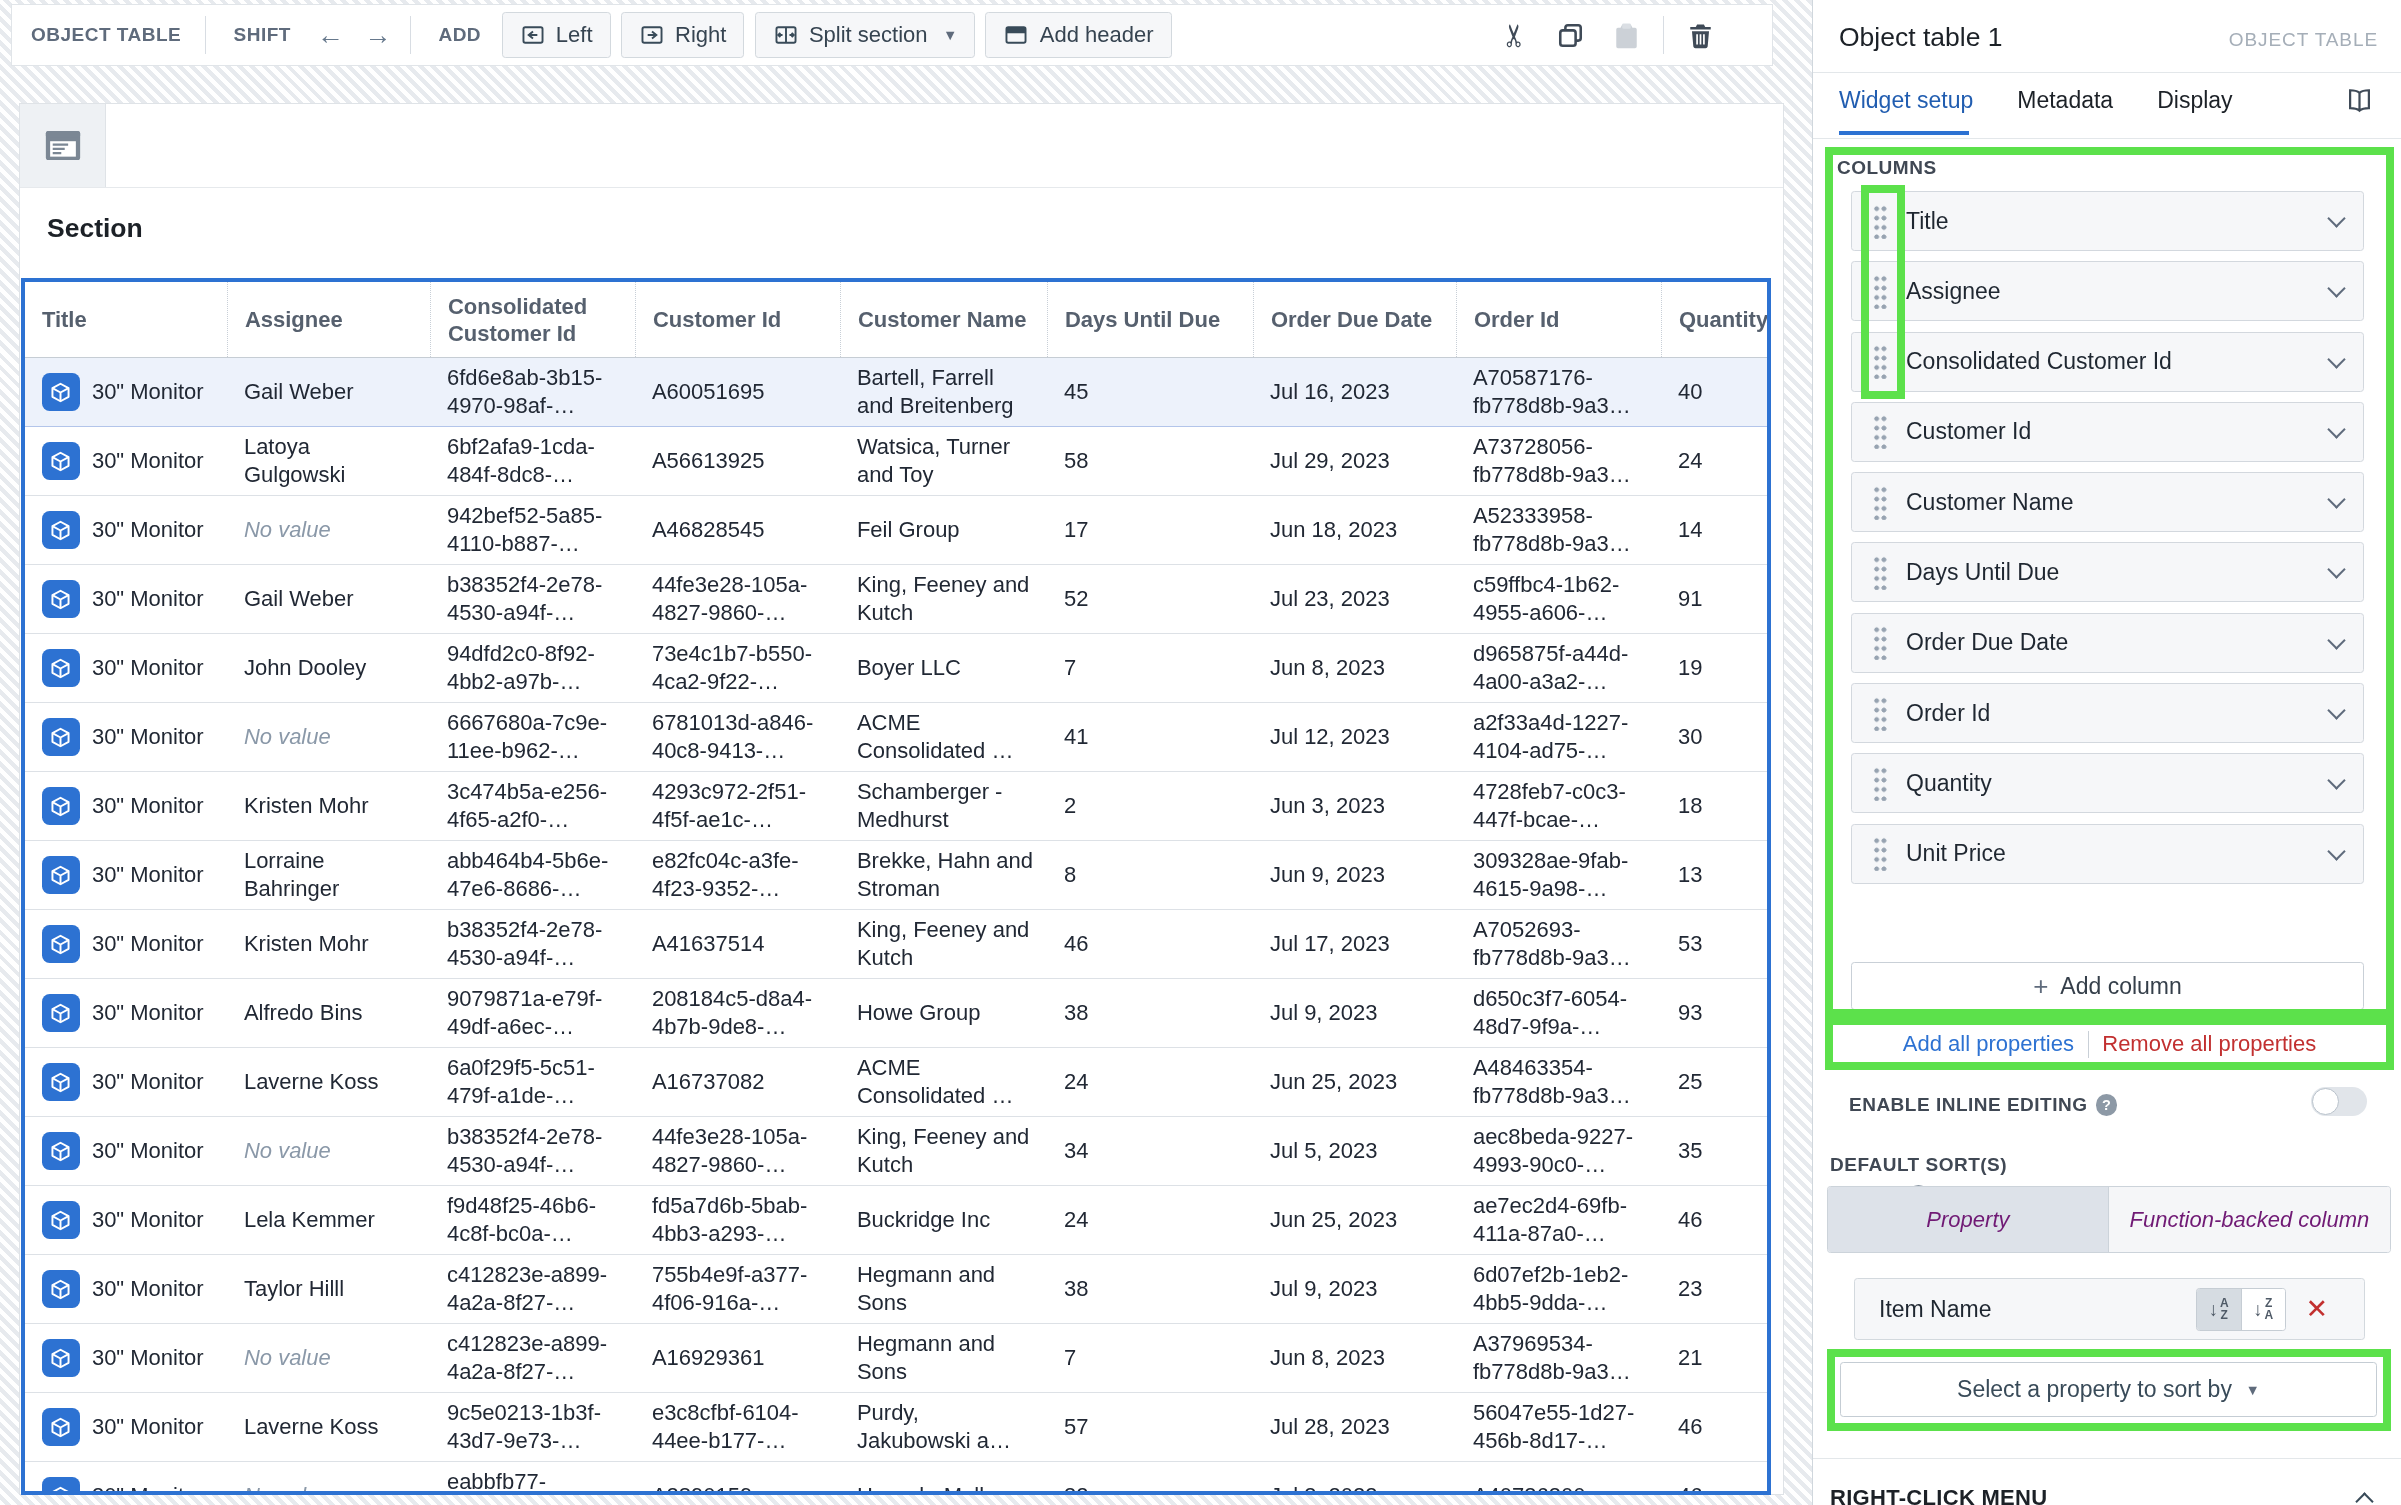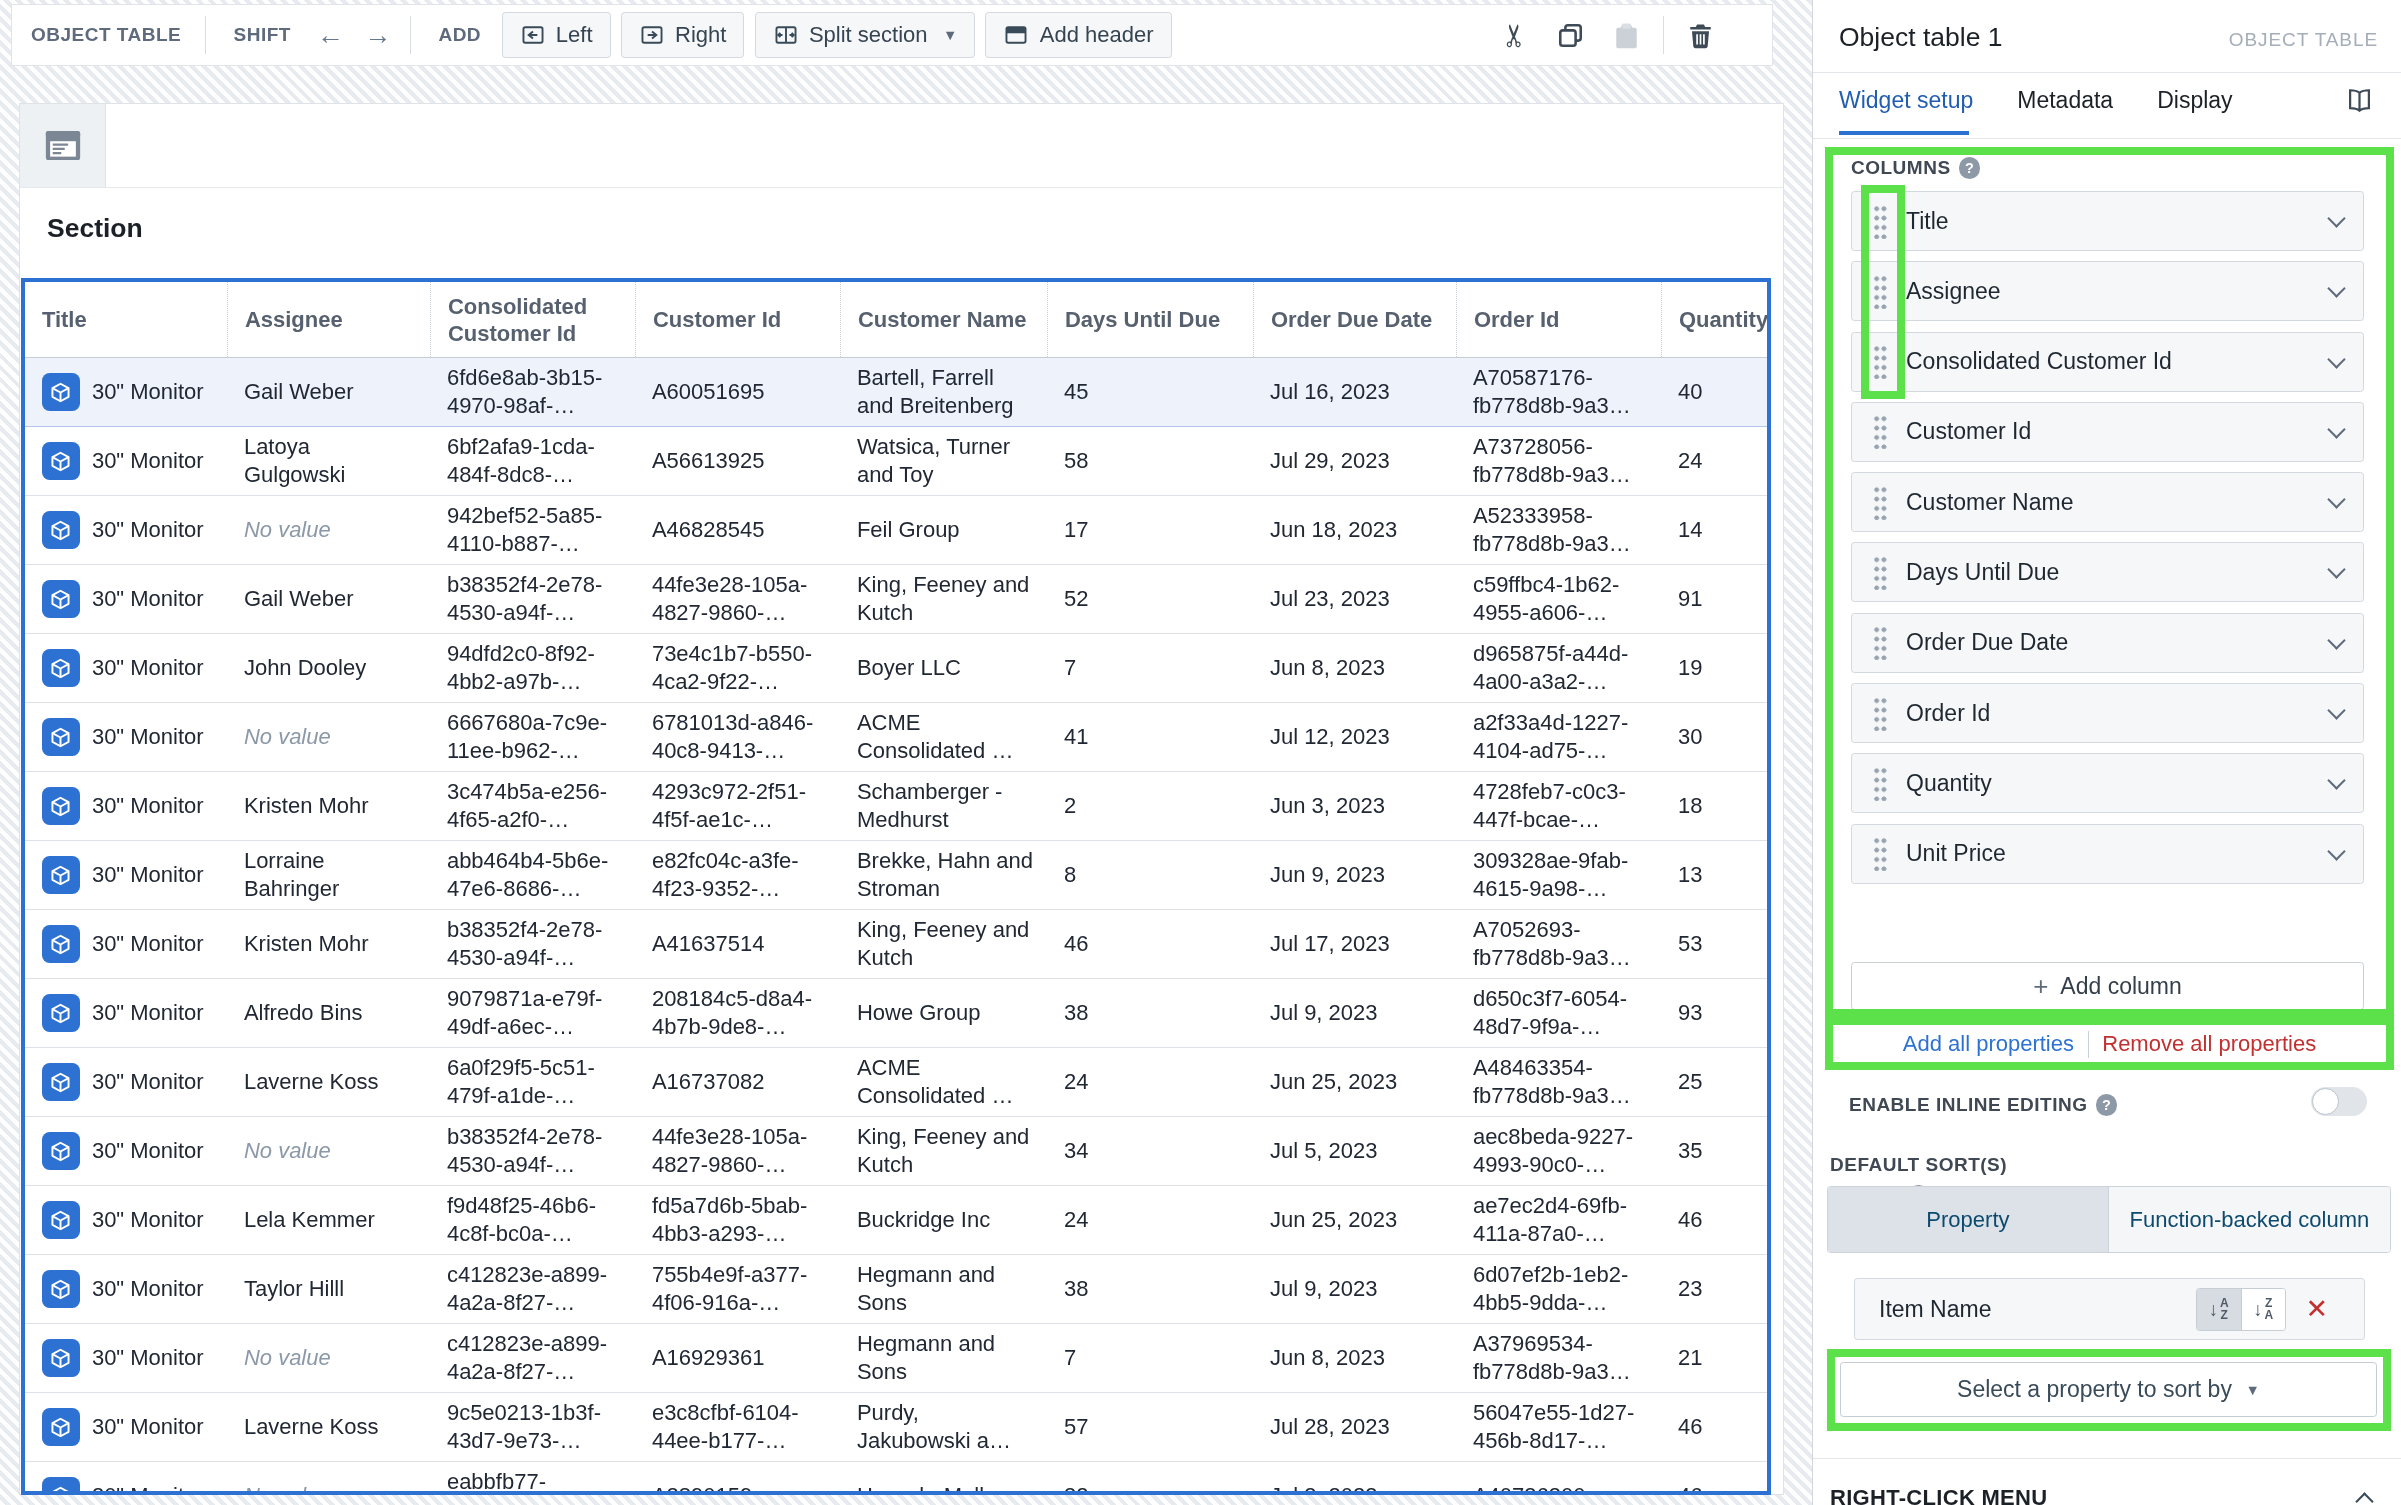--- a/index.html
+++ b/index.html
@@ -61,21 +61,21 @@
   .book-btn{position:absolute;right:22px;top:85px;background:none;border:none;cursor:pointer;}
   .book-btn svg{width:29px;height:29px;}
   .green{position:absolute;border:8.5px solid #5ce14b;pointer-events:none;z-index:30;box-sizing:border-box;}
   .g-columns{left:12px;top:147px;width:569px;height:870px;}
   .g-handles{left:48px;top:185px;width:44px;height:214px;}
   .g-links{left:12px;top:1017px;width:569px;height:53px;}
   .g-sort{left:13.7px;top:1349px;width:564px;height:82px;}
   .sec-label{font-size:19px;font-weight:bold;color:#404854;letter-spacing:0.5px;display:flex;align-items:center;gap:8.5px;}
   .help-ico{width:21.4px;height:21.4px;border-radius:50%;background:#8d99a6;color:#fff;font-size:14.5px;
      font-weight:bold;display:inline-flex;align-items:center;justify-content:center;font-style:normal;}
-  .columns-label{position:absolute;left:38px;top:157px;}
+  .columns-label{position:absolute;left:24px;top:157px;flex-direction:column;}
   .col-list{position:absolute;left:38px;top:191px;width:513px;}
   .col-item{height:60px;margin-bottom:10.3px;background:#f6f7f9;border:0.9px solid #d3d8de;border-radius:3.4px;
      display:flex;align-items:center;box-sizing:border-box;padding:0 20.5px;cursor:pointer;}
   .drag{width:14.5px;height:35px;margin-right:19px;flex:0 0 auto;
      background-image:radial-gradient(circle,#97a3b1 2.2px,transparent 2.6px);
      background-size:7.3px 9.4px;background-position:0 0;}
   .col-item-label{font-size:23px;color:#1f2731;}
   .chev{margin-left:auto;width:11px;height:11px;border-right:2.6px solid #5f6b7c;border-bottom:2.6px solid #5f6b7c;
      transform:rotate(45deg);margin-top:-5.1px;}
   .addcol-btn{position:absolute;left:38px;top:962px;width:513px;height:48px;background:#fff;
@@ -87,22 +87,22 @@
   .link-add{color:#2d72d2;cursor:pointer;}
   .link-remove{color:#c23030;cursor:pointer;}
   .links-sep{width:0.9px;height:27px;background:#c9d0d7;margin:0 13.7px;}
   .inline-row{position:absolute;left:36px;top:1087px;width:518px;display:flex;align-items:flex-end;}
   .toggle{margin-left:auto;width:56px;height:29px;border-radius:14.5px;background:#e1e5ea;position:relative;cursor:pointer;}
   .toggle-knob{position:absolute;left:0.9px;top:0.9px;width:27px;height:27px;border-radius:50%;background:#fff;
      border:0.9px solid #b9c2cb;box-sizing:border-box;}
   .sorts-label{position:absolute;left:17px;top:1154px;flex-direction:column;}
   .seg{position:absolute;left:13.7px;top:1186px;width:564px;height:67px;display:flex;
      border:0.9px solid #ccd3da;border-radius:3.4px;overflow:hidden;box-sizing:border-box;}
-  .seg-cell{flex:1;display:flex;align-items:center;justify-content:center;font-size:22px;color:#0c4a6e;
-     text-align:center;line-height:26px;cursor:pointer;background:#f5f6f8;}
+  .seg-cell{flex:1;display:flex;align-items:center;justify-content:center;font-size:22px;color:#701a75;
+     text-align:center;line-height:26px;cursor:pointer;background:#f5f6f8;font-style:italic;}
   .seg-cell.active{background:#dde2e9;}
   .seg-cell + .seg-cell{border-left:0.9px solid #ccd3da;}
   .sortfield{position:absolute;left:41px;top:1278px;width:511px;height:62px;background:#f6f7f9;
      border:0.9px solid #d3d9de;border-radius:3.4px;display:flex;align-items:center;box-sizing:border-box;padding:0 30px 0 24px;}
   .sortfield-label{font-size:23px;color:#1f2731;}
   .sortgrp{margin-left:auto;display:flex;border:0.9px solid #c6cdd4;border-radius:3.4px;overflow:hidden;}
   .sortbtn{width:44px;height:41px;background:#fff;border:none;display:flex;align-items:center;
      justify-content:center;gap:1.7px;cursor:pointer;padding:0;}
   .sortbtn.active{background:#d6dce2;}
   .sortbtn + .sortbtn{border-left:0.9px solid #c6cdd4;}

